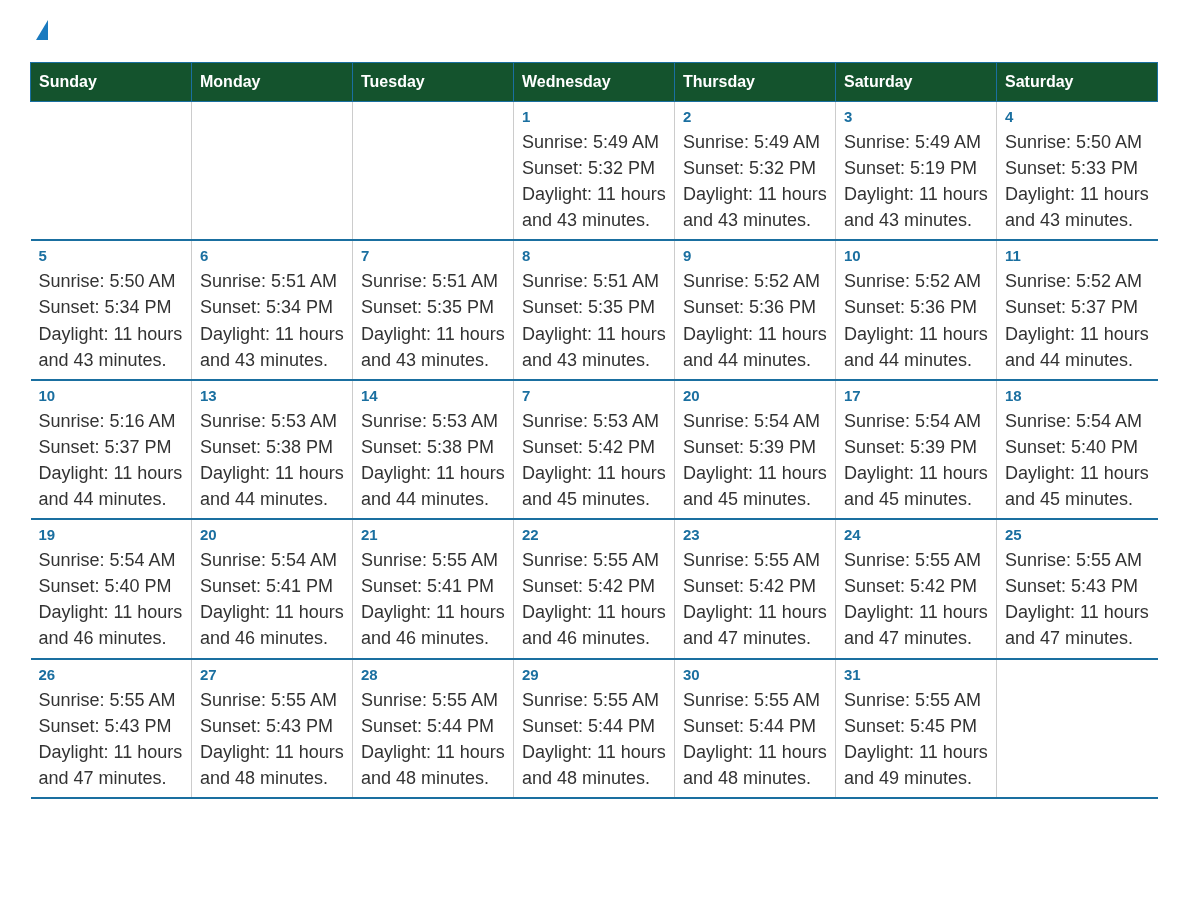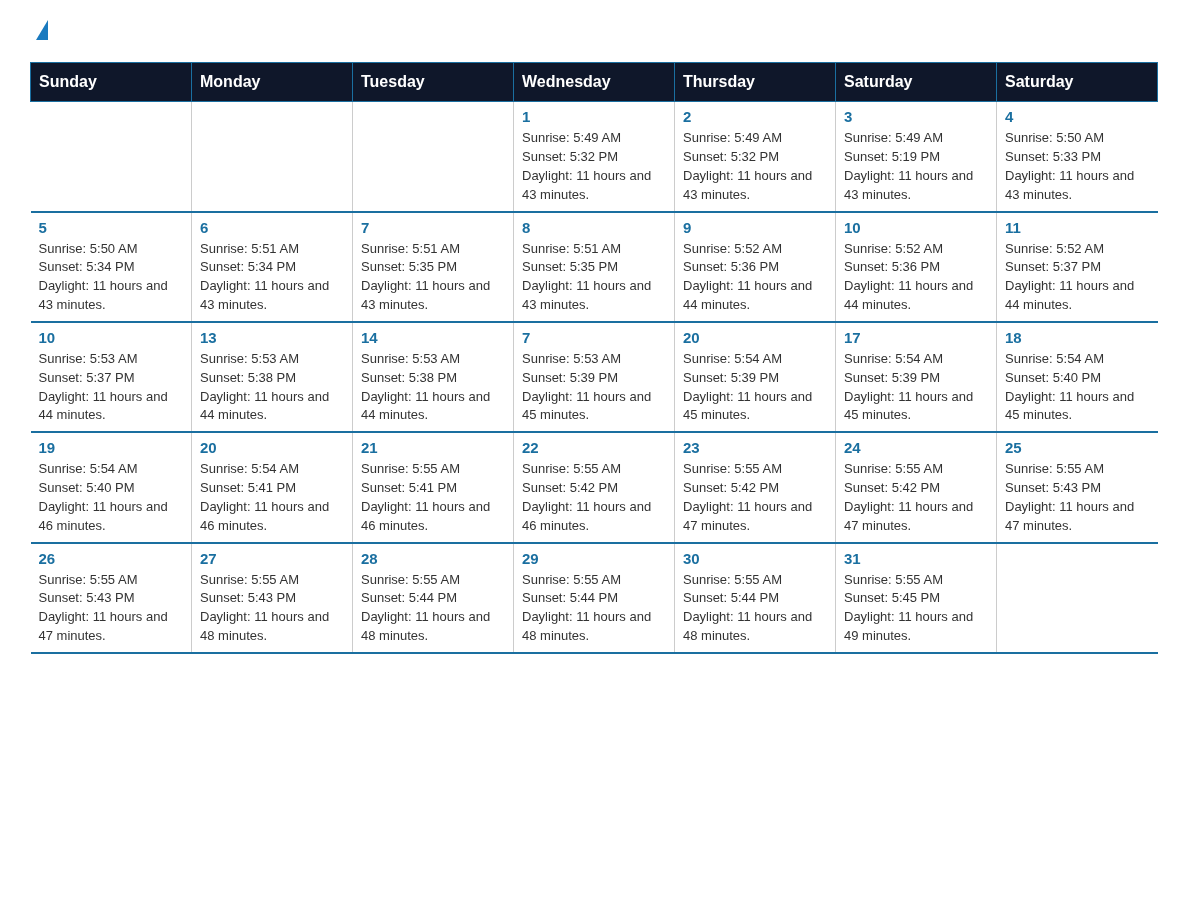--- a/index.html
+++ b/index.html
@@ -47,21 +47,21 @@
     .subtitle {
       font-size: 22px;
       color: #444;
     }
     table {
       width: 100%;
       border-collapse: collapse;
       table-layout: fixed;
     }
     thead tr {
-      background-color: #0f172a;
+      background-color: #14532d;
     }
     thead th {
       color: #fff;
       font-size: 16px;
       font-weight: bold;
       padding: 10px 8px;
       text-align: left;
       border: 1px solid #1a6fa0;
     }
     tbody tr {
@@ -80,21 +80,21 @@
     }
     .day-num {
       font-size: 15px;
       font-weight: bold;
       color: #1a6fa0;
       display: block;
       margin-bottom: 4px;
     }
     .day-info {
       color: #333;
-      font-size: 13px;
+      font-size: 18px;
       line-height: 1.45;
     }
     .empty-cell {
       background: #fff;
     }
   </style>
 </head>
 <body>
 
 <div class="header">
@@ -193,40 +193,40 @@
         <td>
           <span class="day-num">11</span>
           <div class="day-info">Sunrise: 5:52 AM
 Sunset: 5:37 PM
 Daylight: 11 hours and 44 minutes.</div>
         </td>
       </tr>
       <tr>
         <td>
           <span class="day-num">10</span>
-          <div class="day-info">Sunrise: 5:53 AM
+          <div class="day-info">Sunrise: 5:16 AM
 Sunset: 5:37 PM
 Daylight: 11 hours and 44 minutes.</div>
         </td>
         <td>
           <span class="day-num">13</span>
           <div class="day-info">Sunrise: 5:53 AM
 Sunset: 5:38 PM
 Daylight: 11 hours and 44 minutes.</div>
         </td>
         <td>
           <span class="day-num">14</span>
           <div class="day-info">Sunrise: 5:53 AM
 Sunset: 5:38 PM
 Daylight: 11 hours and 44 minutes.</div>
         </td>
         <td>
           <span class="day-num">7</span>
           <div class="day-info">Sunrise: 5:53 AM
-Sunset: 5:39 PM
+Sunset: 5:42 PM
 Daylight: 11 hours and 45 minutes.</div>
         </td>
         <td>
           <span class="day-num">20</span>
           <div class="day-info">Sunrise: 5:54 AM
 Sunset: 5:39 PM
 Daylight: 11 hours and 45 minutes.</div>
         </td>
         <td>
           <span class="day-num">17</span>

